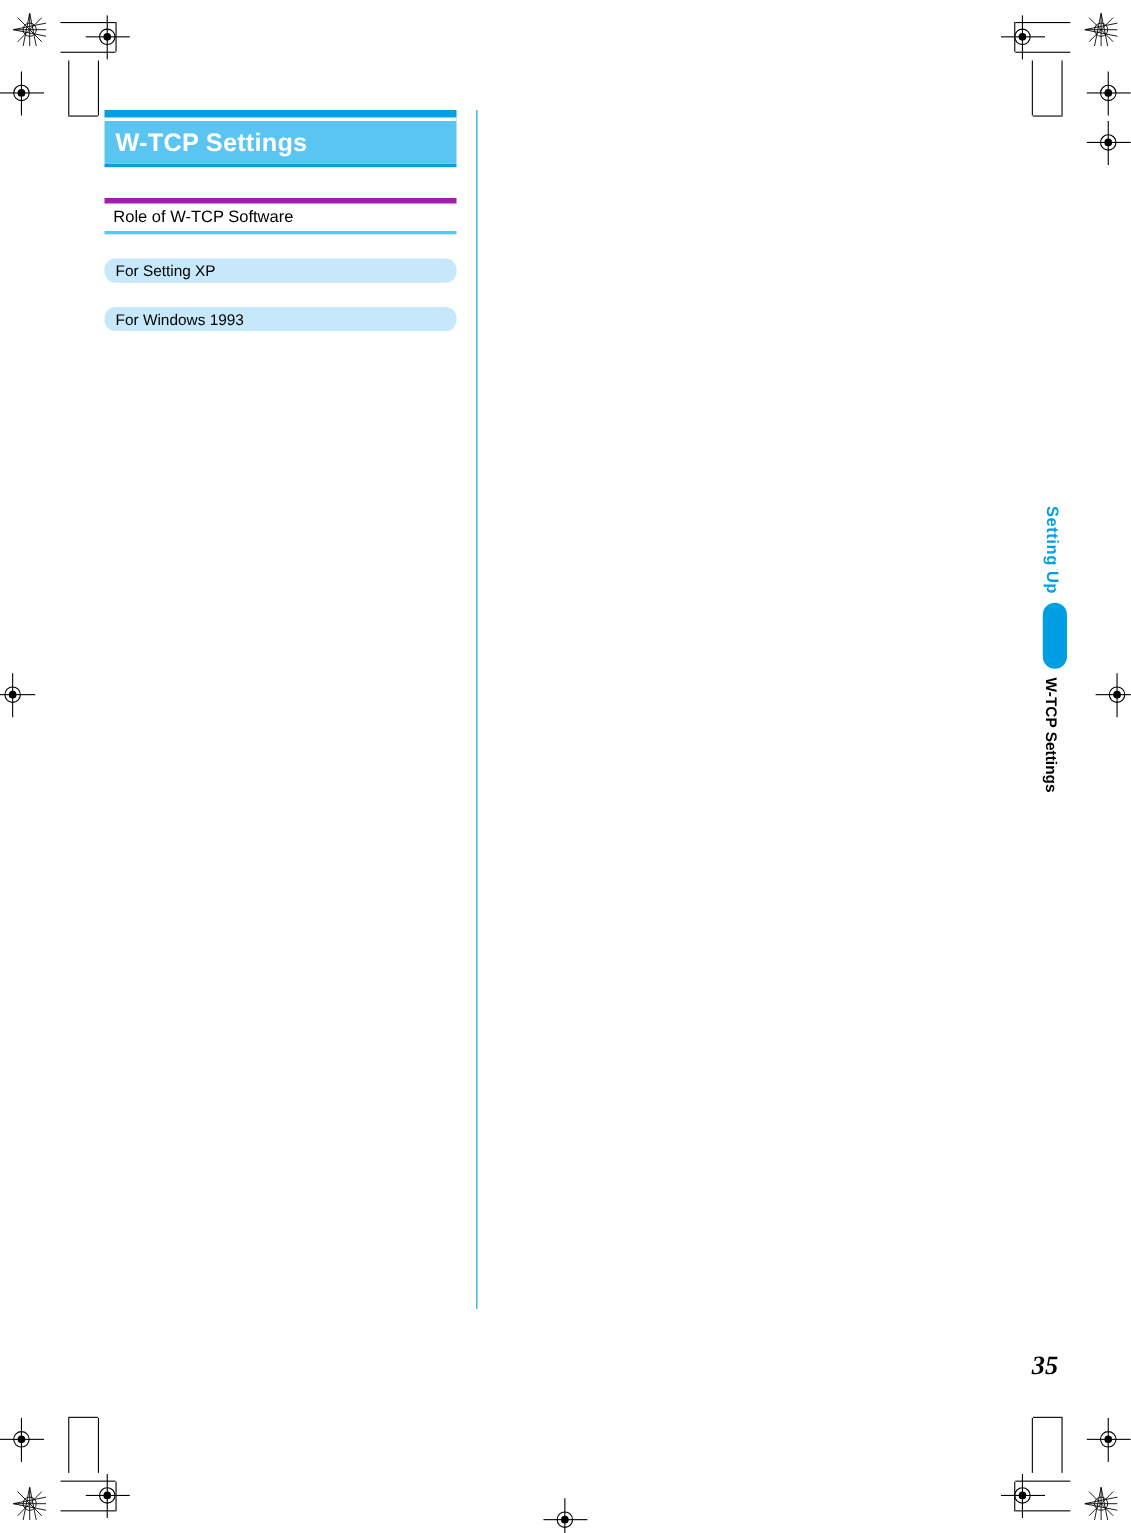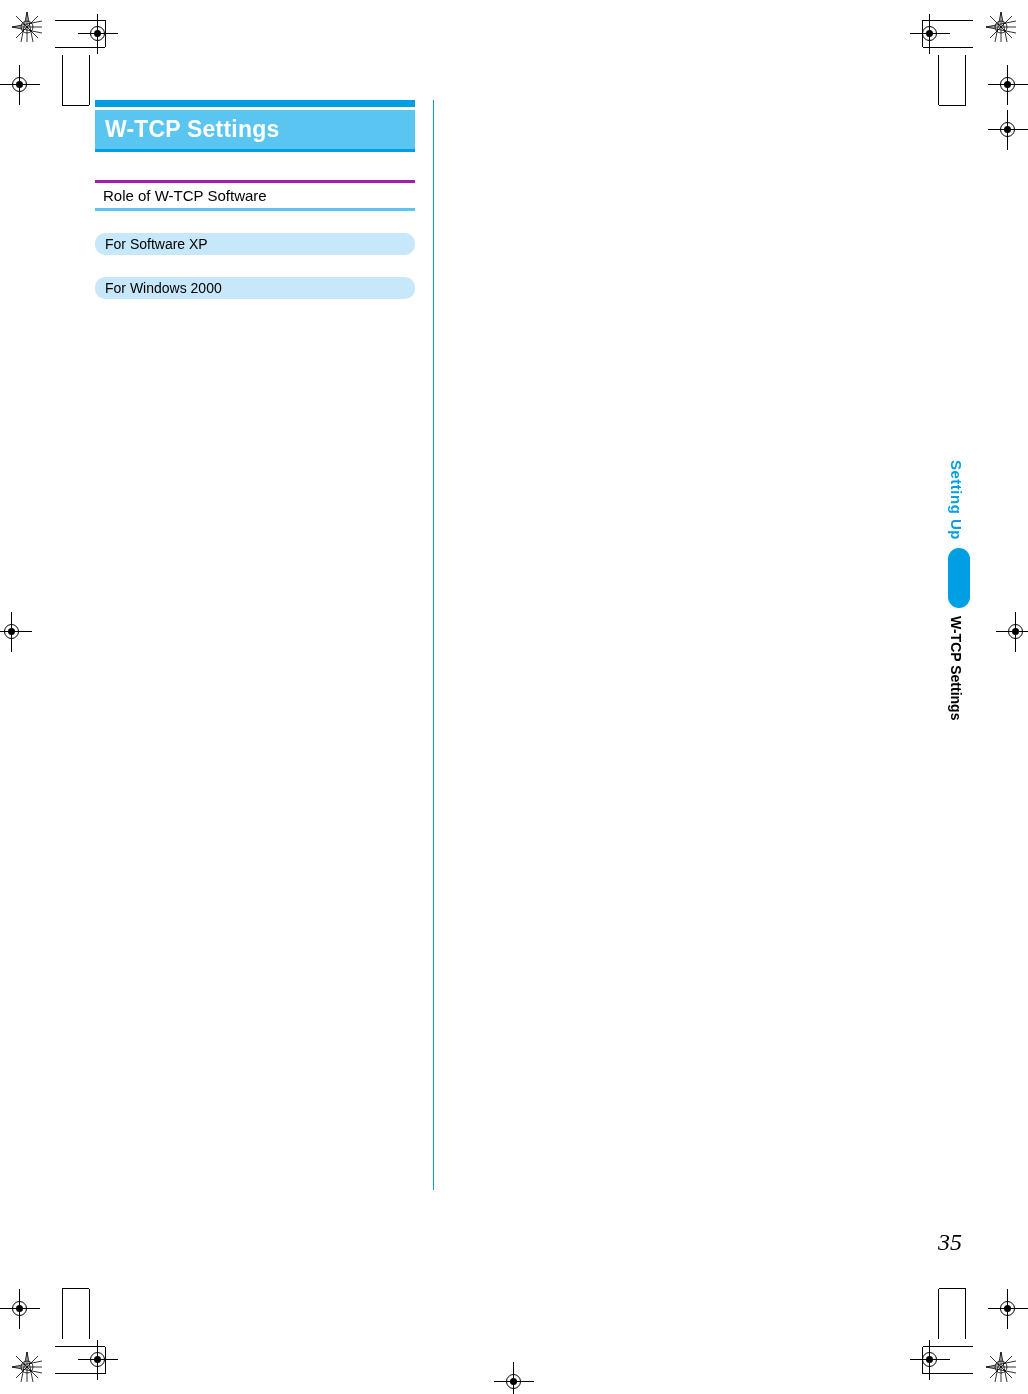--- a/index.html
+++ b/index.html
@@ -45,21 +45,21 @@
       padding: 6px 10px;
     }
     .section-title-inner span {
       color: #fff;
       font-weight: bold;
       font-size: 23px;
       letter-spacing: 0.2px;
     }
 
     .subsection {
-      border-top: 3px solid #a21caf;
+      border-top: 5px solid #a21caf;
       border-bottom: 3px solid #5bc5f2;
       background: #fff;
       padding: 4px 8px;
       font-size: 15px;
       margin-bottom: 22px;
     }
 
     .pill {
       background: #c7e8fa;
       border-radius: 10px;
@@ -95,21 +95,21 @@
       font-weight: bold;
       font-size: 14px;
       padding-top: 6px;
     }
 
     .page-number {
       position: absolute;
       right: 66px;
       bottom: 138px;
       font-size: 24px;
-      font-weight: normal;
+      font-weight: bold;
       font-style: italic;
       font-family: Georgia, 'Times New Roman', serif;
     }
 
     .reg-small {
       width: 40px; height: 40px; position: relative;
     }
     .reg-small .h { position:absolute; top: 19px; left: 0; width: 40px; height: 1px; background:#000; }
     .reg-small .v { position:absolute; top: 0; left: 19px; width: 1px; height: 40px; background:#000; }
     .reg-small .c { position:absolute; top: 12px; left: 12px; width: 15px; height: 15px; border:1px solid #000; border-radius:50%; }
@@ -326,25 +326,25 @@
         <span>W-TCP Settings</span>
       </div>
     </div>
 
     <div class="subsection">
       <span>Role of W-TCP Software</span>
     </div>
 
 
     <div class="pill">
-      <span>For Software XP</span>
+      <span>For Setting XP</span>
     </div>
 
     <div class="pill">
-      <span>For Windows 2000</span>
+      <span>For Windows 1993</span>
     </div>
 
   </div>
 
   <div class="col-divider"></div>
 </div>
 
 <div class="side-tab">
   <div class="blue">Setting Up</div>
   <div class="badge"></div>

